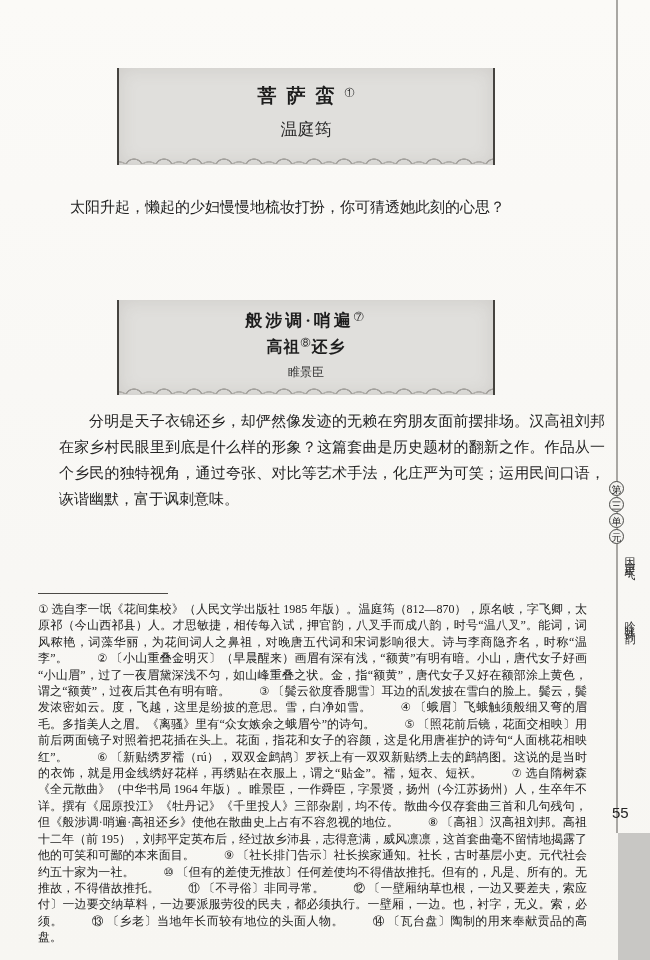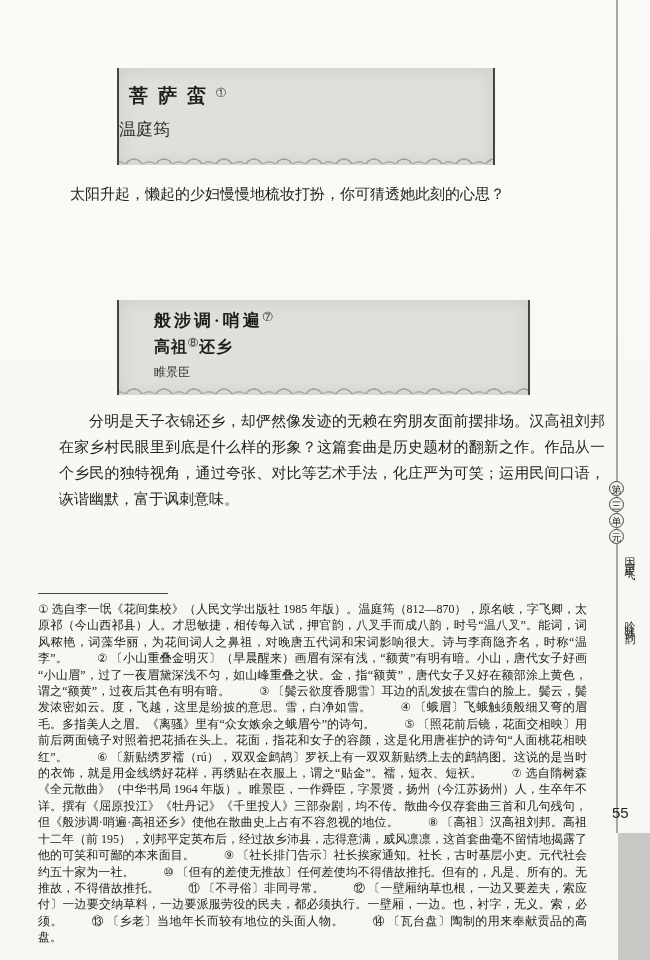--- a/index.html
+++ b/index.html
@@ -10,46 +10,46 @@
     font-family:"Liberation Serif","DejaVu Serif",serif;
     color:#1d1d1d;
     overflow:hidden;
   }
   
   .title-box{
     position:absolute;left:117px;width:374px;
     background:#e0dfdc;
     border-left:2px solid #45433f;
     border-right:2px solid #45433f;
-    text-align:left;
+    text-align:center;
     box-shadow:inset 0 0 18px rgba(120,118,112,.18);
   }
   .box1{top:68px;height:97px;}
-  .box2{top:300px;height:95px;padding-left:35px;}
+  .box2{top:300px;height:95px;}
   .box-deco{
     position:absolute;left:0;right:0;bottom:1px;height:24px;
     background-image:
       radial-gradient(circle at 50% 115%, rgba(0,0,0,0) 7.5px, rgba(118,115,110,.55) 8px 9px, rgba(0,0,0,0) 9.5px),
       radial-gradient(circle at 50% 135%, rgba(0,0,0,0) 9.5px, rgba(118,115,110,.40) 10px 11px, rgba(0,0,0,0) 11.5px);
     background-size:30px 24px,30px 24px;
     background-position:0 0,15px 0;
     background-repeat:repeat-x;
   }
   .box1-title{padding-top:15px;font-size:19px;font-weight:bold;letter-spacing:10px;text-indent:10px;}
   .box1-author{margin-top:9px;font-size:17px;color:#2a2a2a;}
   .box2-tune{padding-top:9px;font-size:17px;font-weight:bold;letter-spacing:3px;}
   .box2-title{margin-top:5px;font-size:16px;font-weight:bold;letter-spacing:1px;}
   .box2-author{margin-top:6px;font-size:12px;color:#333;font-family:"Liberation Sans","DejaVu Sans",sans-serif;}
   
   .body-text{
     position:absolute;left:40px;width:546px;
     text-align:justify;
   }
   .kai{font-size:15px;line-height:26px;text-indent:2em;color:#232323;}
-  .intro1{top:181px;}
+  .intro1{top:194px;}
   .poem-text{top:224px;font-size:16px;line-height:27px;font-weight:bold;text-indent:2em;color:#141414;}
   .intro2{top:408px;margin-left:19px;}
   .qu-first{top:517px;font-size:15.5px;line-height:27px;font-weight:bold;color:#141414;text-indent:0;}
   sup.ref{font-size:10px;vertical-align:6px;line-height:0;font-weight:normal;}
   .poem-text sup.ref,.qu-first sup.ref{font-weight:bold;}
   
   .fn-rule{
     position:absolute;left:38px;top:593px;width:130px;height:0;
     border-top:1px solid #4c4a46;
   }

